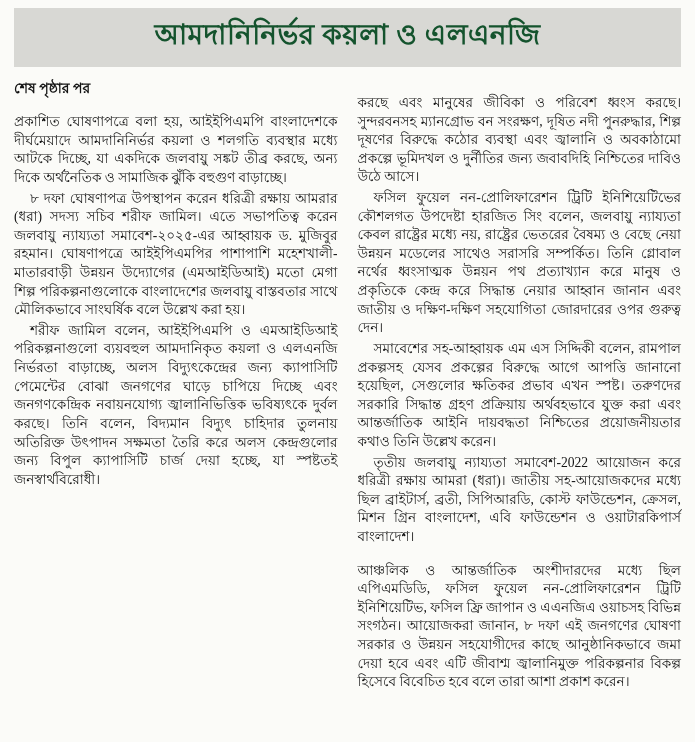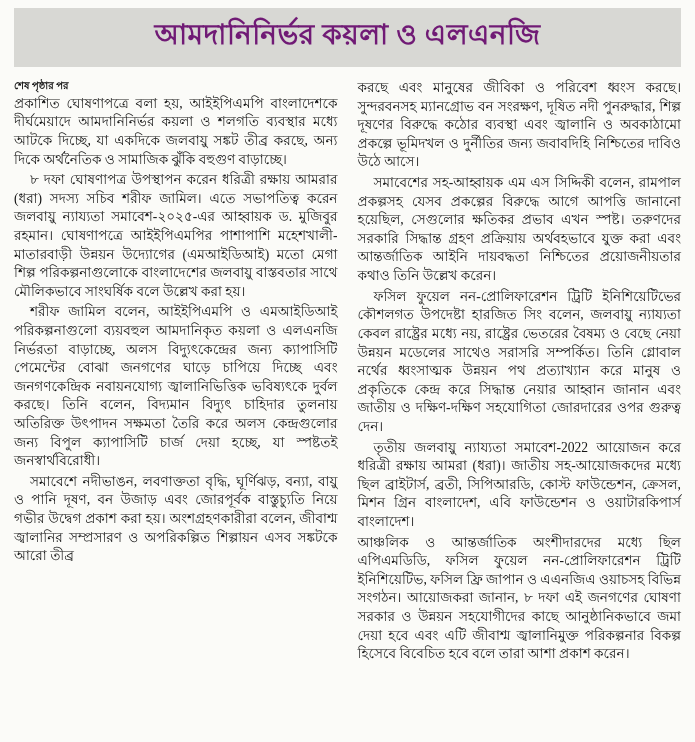--- a/index.html
+++ b/index.html
@@ -20,69 +20,69 @@
   .title-bar {
     background: #d8d8d4;
     margin: 0 4px 12px 4px;
     padding: 5px 6px 7px 6px;
     text-align: center;
   }
   .title {
     font-size: 28px;
     font-weight: bold;
     letter-spacing: 0.5px;
-    color: #701a75;
+    color: #14532d;
   }
   .columns {
     display: flex;
     gap: 20px;
     padding: 0 4px;
   }
   .col {
     flex: 1 1 0;
     min-width: 0;
     text-align: justify;
     font-size: 13.6px;
     line-height: 1.37;
     color: #141414;
   }
   .continuation {
     font-weight: bold;
-    font-size: 10px;
+    font-size: 14px;
     margin: 0 0 2px 0;
   }
   .col p {
     margin: 0 0 2px 0;
     text-indent: 16px;
   }
   .col p.no-indent {
     text-indent: 0;
+    margin-top: 15px;
   }
 </style>
 </head>
 <body>
 
 <div class="page">
 
   <div class="title-bar">
     <span class="title">আমদানিনির্ভর কয়লা ও এলএনজি</span>
   </div>
 
   <div class="columns">
 
     <div class="col">
       <div class="continuation">শেষ পৃষ্ঠার পর</div>
       <p class="no-indent">প্রকাশিত ঘোষণাপত্রে বলা হয়, আইইপিএমপি বাংলাদেশকে দীর্ঘমেয়াদে আমদানিনির্ভর কয়লা ও শলগতি ব্যবস্থার মধ্যে আটকে দিচ্ছে, যা একদিকে জলবায়ু সঙ্কট তীব্র করছে, অন্য দিকে অর্থনৈতিক ও সামাজিক ঝুঁকি বহুগুণ বাড়াচ্ছে।</p>
       <p>৮ দফা ঘোষণাপত্র উপস্থাপন করেন ধরিত্রী রক্ষায় আমরার (ধরা) সদস্য সচিব শরীফ জামিল। এতে সভাপতিত্ব করেন জলবায়ু ন্যায্যতা সমাবেশ-২০২৫-এর আহ্বায়ক ড. মুজিবুর রহমান। ঘোষণাপত্রে আইইপিএমপির পাশাপাশি মহেশখালী-মাতারবাড়ী উন্নয়ন উদ্যোগের (এমআইডিআই) মতো মেগা শিল্প পরিকল্পনাগুলোকে বাংলাদেশের জলবায়ু বাস্তবতার সাথে মৌলিকভাবে সাংঘর্ষিক বলে উল্লেখ করা হয়।</p>
       <p>শরীফ জামিল বলেন, আইইপিএমপি ও এমআইডিআই পরিকল্পনাগুলো ব্যয়বহুল আমদানিকৃত কয়লা ও এলএনজি নির্ভরতা বাড়াচ্ছে, অলস বিদ্যুৎকেন্দ্রের জন্য ক্যাপাসিটি পেমেন্টের বোঝা জনগণের ঘাড়ে চাপিয়ে দিচ্ছে এবং জনগণকেন্দ্রিক নবায়নযোগ্য জ্বালানিভিত্তিক ভবিষ্যৎকে দুর্বল করছে। তিনি বলেন, বিদ্যমান বিদ্যুৎ চাহিদার তুলনায় অতিরিক্ত উৎপাদন সক্ষমতা তৈরি করে অলস কেন্দ্রগুলোর জন্য বিপুল ক্যাপাসিটি চার্জ দেয়া হচ্ছে, যা স্পষ্টতই জনস্বার্থবিরোধী।</p>
-      <p>সমাবেশে নদীভাঙন, লবণাক্ততা বৃদ্ধি, ঘূর্ণিঝড়, বন্যা, বায়ু ও পানি দূষণ, বন উজাড় এবং জোরপূর্বক বাস্তুচ্যুতি নিয়ে গভীর উদ্বেগ প্রকাশ করা হয়। অংশগ্রহণকারীরা বলেন, জীবাশ্ম জ্বালানির সম্প্রসারণ ও অপরিকল্পিত শিল্পায়ন এসব সঙ্কটকে আরো তীব্র</p>
     </div>
 
     <div class="col">
       <p class="no-indent">করছে এবং মানুষের জীবিকা ও পরিবেশ ধ্বংস করছে। সুন্দরবনসহ ম্যানগ্রোভ বন সংরক্ষণ, দূষিত নদী পুনরুদ্ধার, শিল্প দূষণের বিরুদ্ধে কঠোর ব্যবস্থা এবং জ্বালানি ও অবকাঠামো প্রকল্পে ভূমিদখল ও দুর্নীতির জন্য জবাবদিহি নিশ্চিতের দাবিও উঠে আসে।</p>
+      <p>ফসিল ফুয়েল নন-প্রোলিফারেশন ট্রিটি ইনিশিয়েটিভের কৌশলগত উপদেষ্টা হারজিত সিং বলেন, জলবায়ু ন্যায্যতা কেবল রাষ্ট্রের মধ্যে নয়, রাষ্ট্রের ভেতরের বৈষম্য ও বেছে নেয়া উন্নয়ন মডেলের সাথেও সরাসরি সম্পর্কিত। তিনি গ্লোবাল নর্থের ধ্বংসাত্মক উন্নয়ন পথ প্রত্যাখ্যান করে মানুষ ও প্রকৃতিকে কেন্দ্র করে সিদ্ধান্ত নেয়ার আহ্বান জানান এবং জাতীয় ও দক্ষিণ-দক্ষিণ সহযোগিতা জোরদারের ওপর গুরুত্ব দেন।</p>
       <p>সমাবেশের সহ-আহ্বায়ক এম এস সিদ্দিকী বলেন, রামপাল প্রকল্পসহ যেসব প্রকল্পের বিরুদ্ধে আগে আপত্তি জানানো হয়েছিল, সেগুলোর ক্ষতিকর প্রভাব এখন স্পষ্ট। তরুণদের সরকারি সিদ্ধান্ত গ্রহণ প্রক্রিয়ায় অর্থবহভাবে যুক্ত করা এবং আন্তর্জাতিক আইনি দায়বদ্ধতা নিশ্চিতের প্রয়োজনীয়তার কথাও তিনি উল্লেখ করেন।</p>
-      <p>ফসিল ফুয়েল নন-প্রোলিফারেশন ট্রিটি ইনিশিয়েটিভের কৌশলগত উপদেষ্টা হারজিত সিং বলেন, জলবায়ু ন্যায্যতা কেবল রাষ্ট্রের মধ্যে নয়, রাষ্ট্রের ভেতরের বৈষম্য ও বেছে নেয়া উন্নয়ন মডেলের সাথেও সরাসরি সম্পর্কিত। তিনি গ্লোবাল নর্থের ধ্বংসাত্মক উন্নয়ন পথ প্রত্যাখ্যান করে মানুষ ও প্রকৃতিকে কেন্দ্র করে সিদ্ধান্ত নেয়ার আহ্বান জানান এবং জাতীয় ও দক্ষিণ-দক্ষিণ সহযোগিতা জোরদারের ওপর গুরুত্ব দেন।</p>
       <p>তৃতীয় জলবায়ু ন্যায্যতা সমাবেশ-2022 আয়োজন করে ধরিত্রী রক্ষায় আমরা (ধরা)। জাতীয় সহ-আয়োজকদের মধ্যে ছিল ব্রাইটার্স, ব্রতী, সিপিআরডি, কোস্ট ফাউন্ডেশন, ক্রেসল, মিশন গ্রিন বাংলাদেশ, এবি ফাউন্ডেশন ও ওয়াটারকিপার্স বাংলাদেশ।</p>
       <p class="no-indent">আঞ্চলিক ও আন্তর্জাতিক অংশীদারদের মধ্যে ছিল এপিএমডিডি, ফসিল ফুয়েল নন-প্রোলিফারেশন ট্রিটি ইনিশিয়েটিভ, ফসিল ফ্রি জাপান ও এএনজিএ ওয়াচসহ বিভিন্ন সংগঠন। আয়োজকরা জানান, ৮ দফা এই জনগণের ঘোষণা সরকার ও উন্নয়ন সহযোগীদের কাছে আনুষ্ঠানিকভাবে জমা দেয়া হবে এবং এটি জীবাশ্ম জ্বালানিমুক্ত পরিকল্পনার বিকল্প হিসেবে বিবেচিত হবে বলে তারা আশা প্রকাশ করেন।</p>
     </div>
 
   </div>
 </div>
 
 </body></html>

